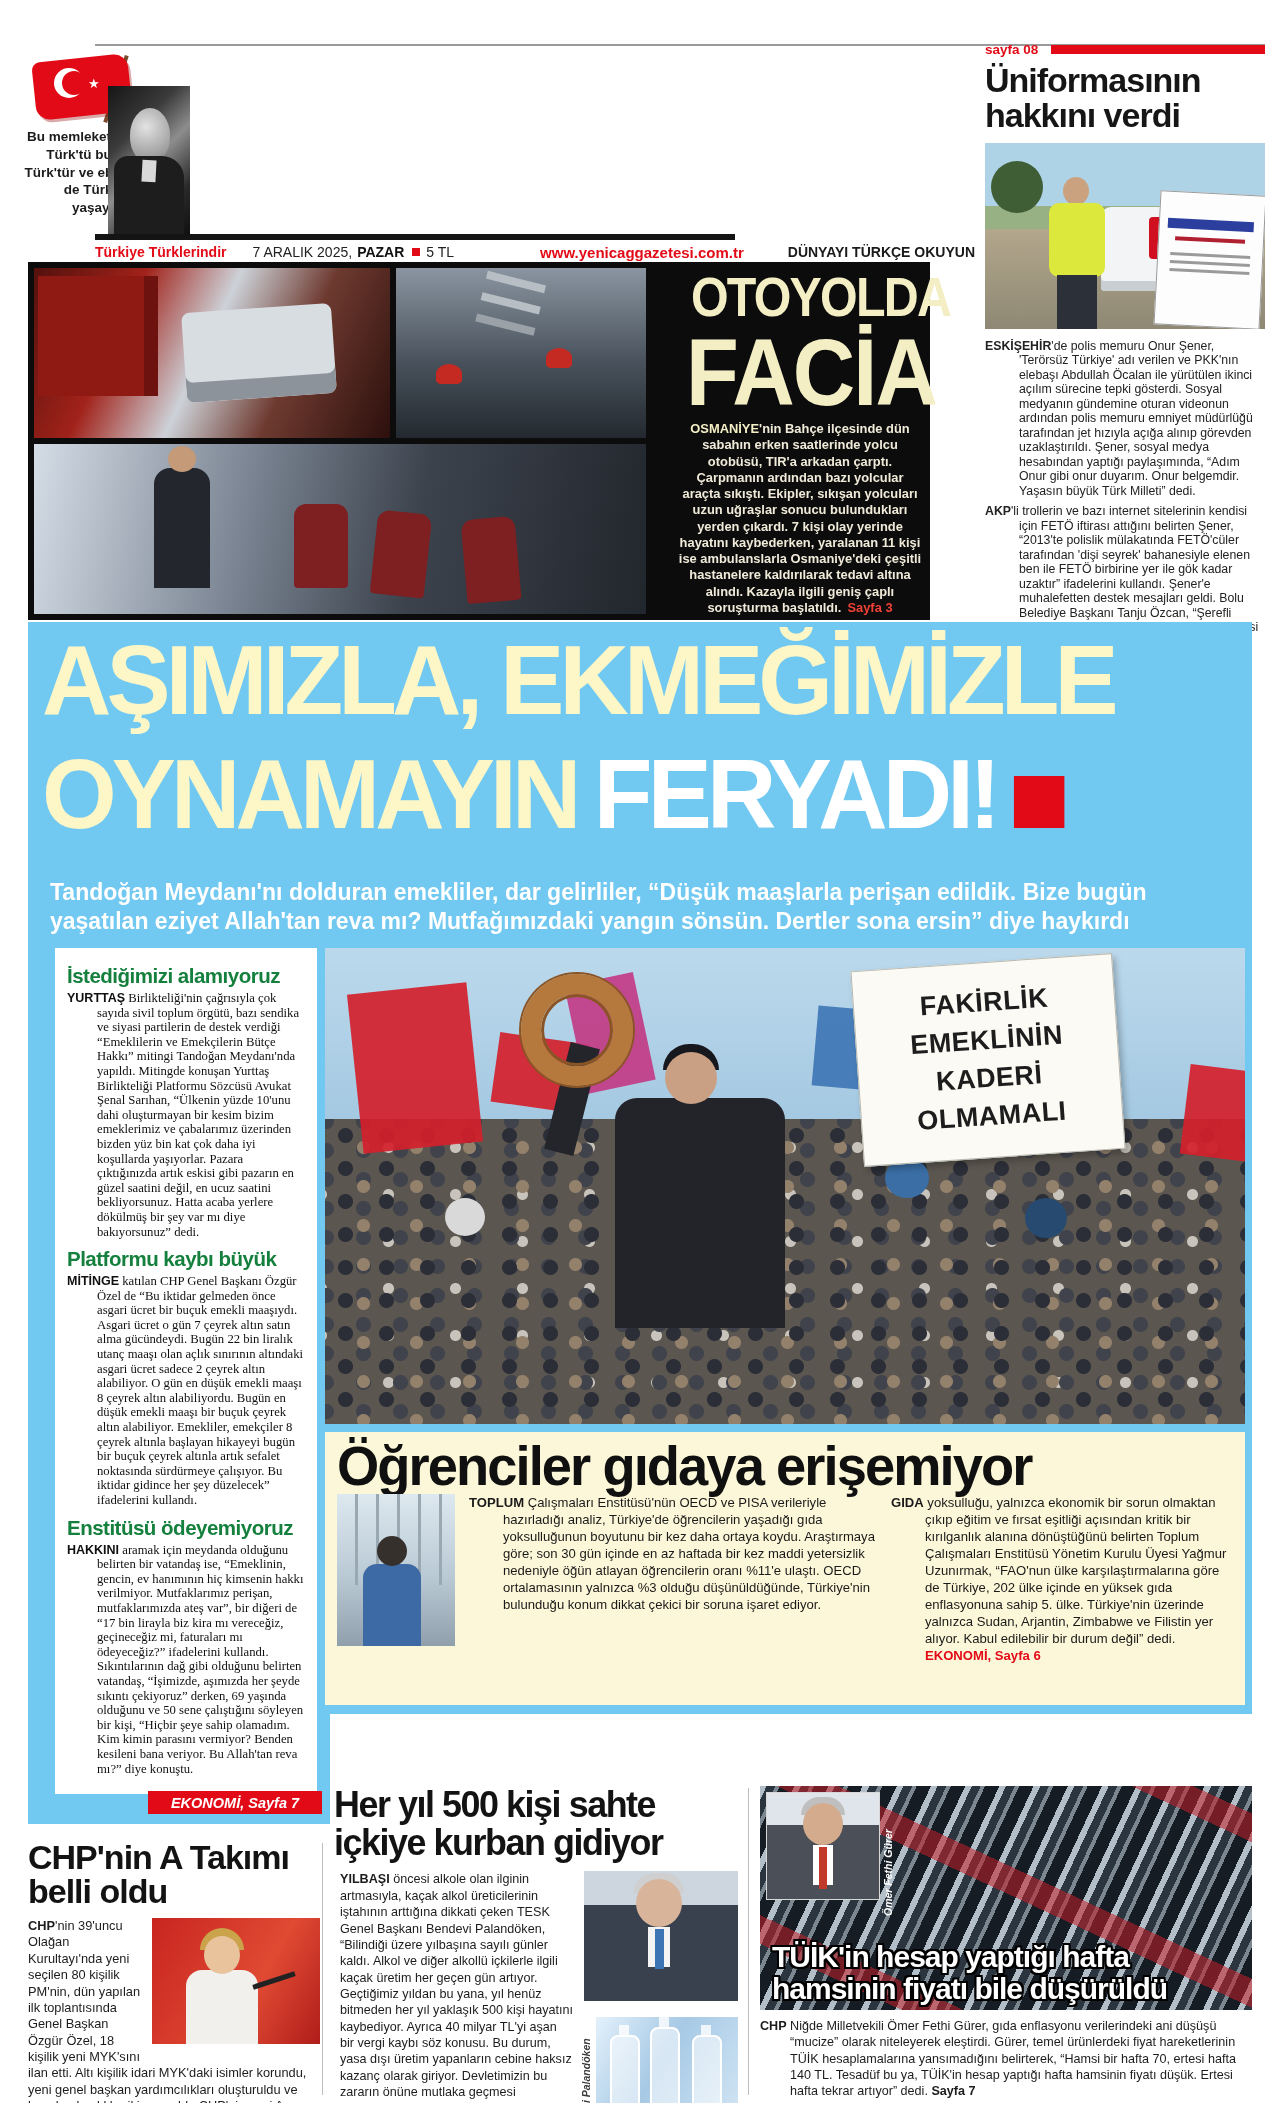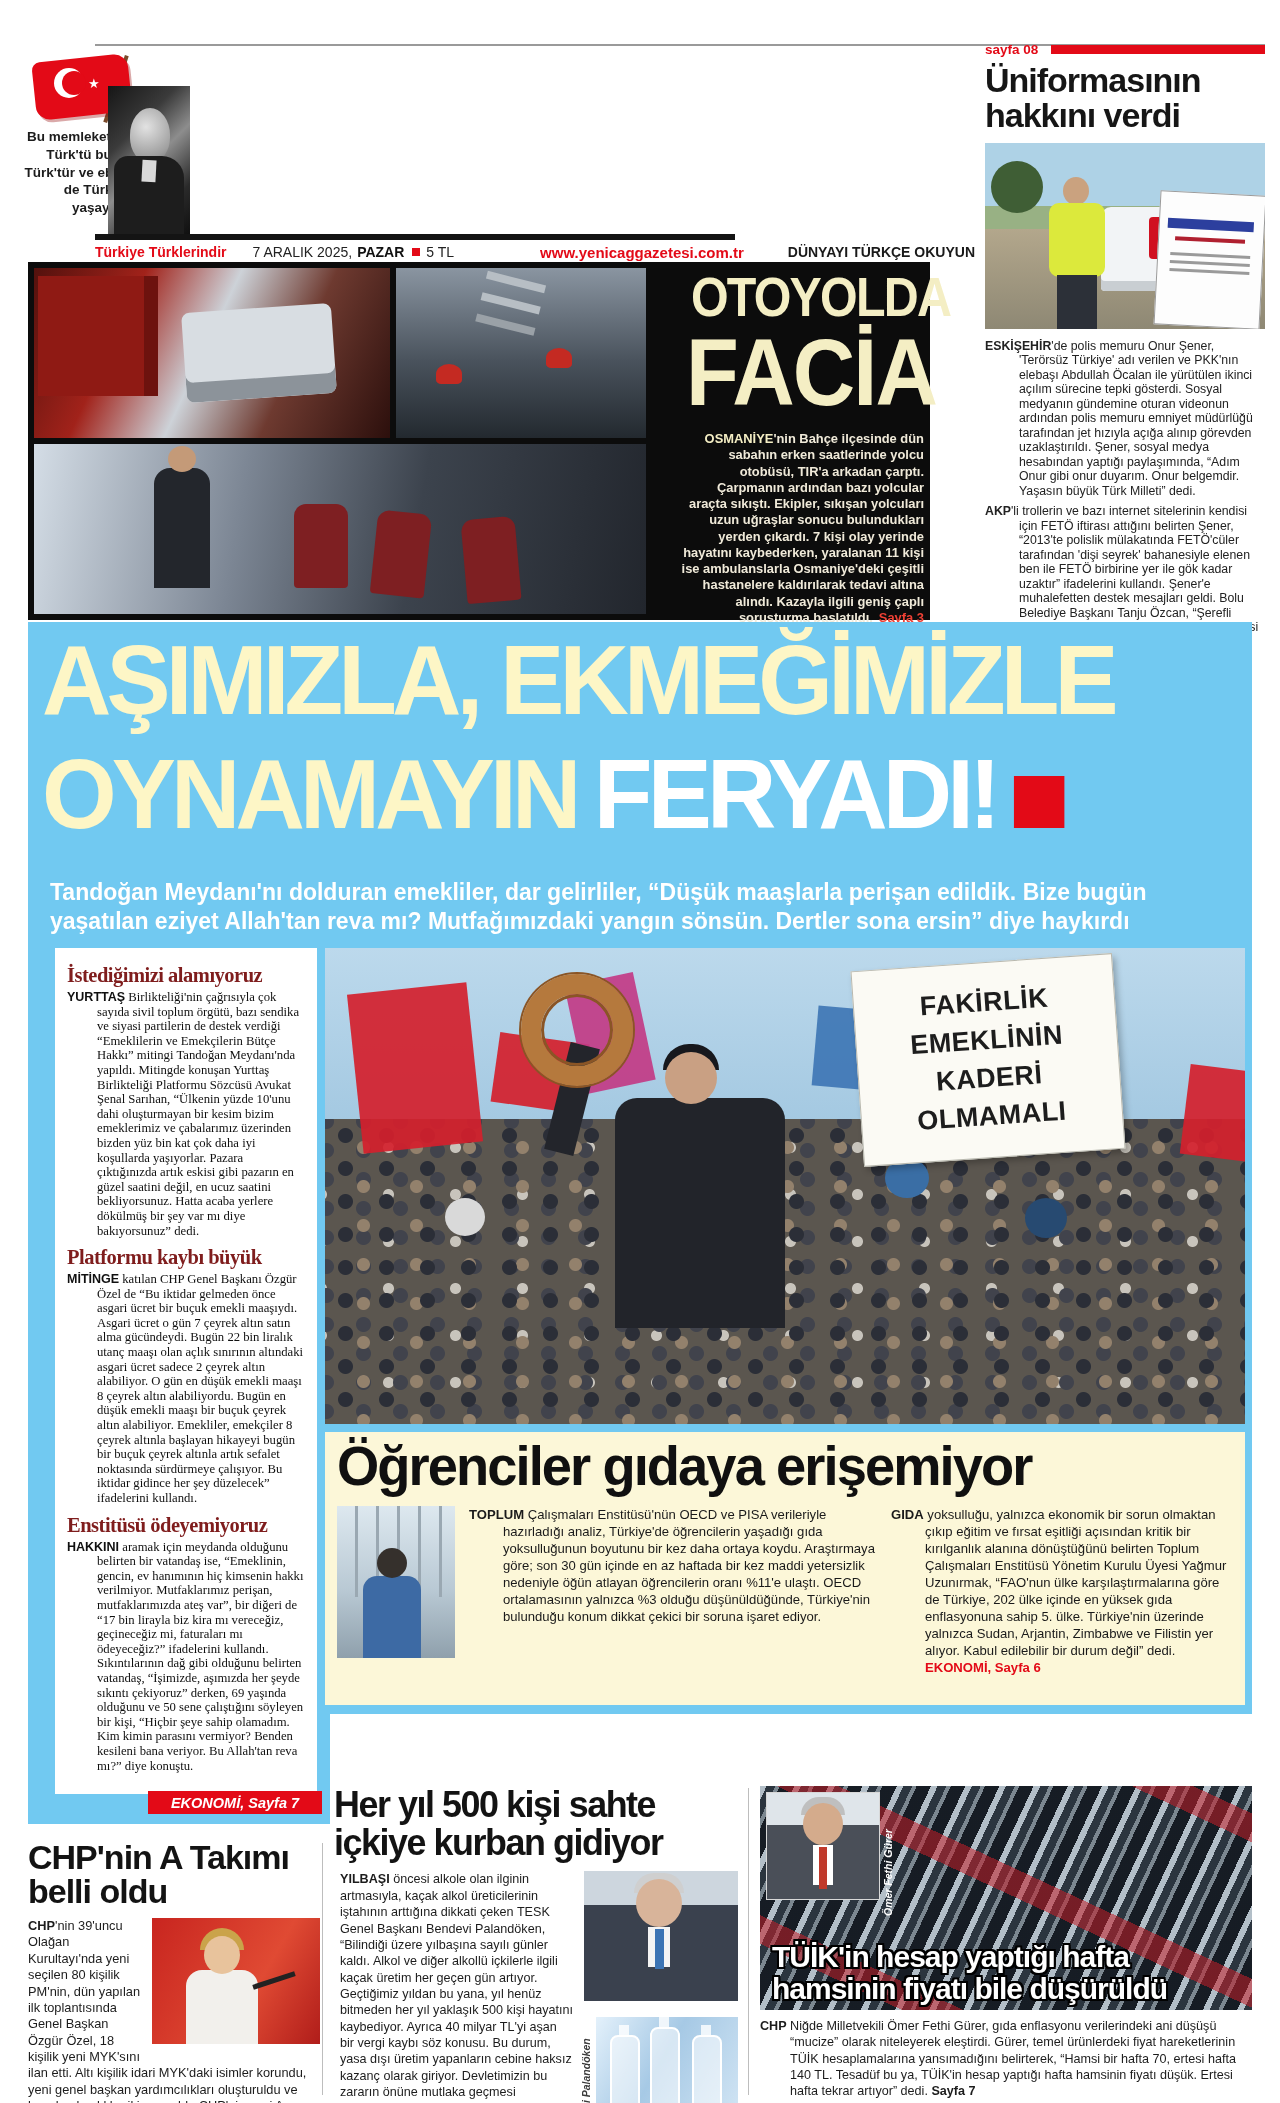--- a/index.html
+++ b/index.html
@@ -73,39 +73,39 @@
   .fp2 .helm1{left:40px;top:96px;} .fp2 .helm2{left:150px;top:80px;}
   .fp2 .ladder{position:absolute;left:90px;top:10px;width:60px;height:8px;background:#b7bec4;transform:rotate(14deg);box-shadow:0 22px 0 #b7bec4,0 44px 0 #9aa1a7;}
   .fp3{left:6px;top:182px;width:612px;height:170px;background:linear-gradient(100deg,#d4dde6 0%,#7c8694 34%,#3c434d 62%,#22262d 100%);}
   .fp3 .seat1,.fp3 .seat2,.fp3 .seat3{position:absolute;width:54px;height:84px;background:#7e1f22;border-radius:12px 12px 4px 4px;}
   .fp3 .seat1{left:260px;top:60px;} .fp3 .seat2{left:340px;top:68px;transform:rotate(6deg);} .fp3 .seat3{left:430px;top:74px;transform:rotate(-5deg);}
   .fp3 .man{position:absolute;left:120px;top:24px;width:56px;height:120px;background:#23262c;border-radius:16px 16px 0 0;}
   .fp3 .manhead{position:absolute;left:134px;top:2px;width:28px;height:26px;border-radius:50%;background:#c49a78;}
   .facia-right{left:648px;top:8px;width:248px;text-align:center;}
   .h-otoyolda{font-size:55px;font-weight:bold;color:#f4eec4;letter-spacing:-2px;transform:scaleX(.88);transform-origin:center;line-height:1.0;}
   .h-facia{font-size:94px;font-weight:bold;color:#f4eec4;letter-spacing:-2px;transform:scaleX(.92);transform-origin:center;line-height:.98;margin-top:2px;}
-  .facia-body{margin-top:12px;text-align:right;font-size:12.9px;line-height:1.26;font-weight:bold;color:#f0ead9;
+  .facia-body{margin-top:2px;text-align:center;font-size:12.9px;line-height:1.26;font-weight:bold;color:#f0ead9;
               padding-left:0;}
   .facia-body .lead{color:#f4eec4;}
   .facia-ref{color:#ef4135;font-weight:bold;margin-left:6px;}
 
   
   .blueband{left:28px;top:622px;width:1224px;height:1092px;background:#71c9f1;}
   .bluetail{left:28px;top:1714px;width:302px;height:110px;background:#71c9f1;}
   .main-l1{left:42px;top:630px;width:1210px;white-space:nowrap;font-size:99px;font-weight:bold;
            letter-spacing:-5px;color:#fdf6c6;transform:scaleX(.97);transform-origin:left;line-height:1.0;}
   .main-l2{left:42px;top:744px;width:1210px;white-space:nowrap;font-size:99px;font-weight:bold;
            letter-spacing:-5px;transform:scaleX(.97);transform-origin:left;line-height:1.0;}
   .main-l2 .c1{color:#fdf6c6;} .main-l2 .c2{color:#ffffff;margin-left:18px;}
   .redsq{display:inline-block;width:52px;height:52px;background:#e30a17;margin-left:18px;}
   .subhead{left:50px;top:878px;width:1186px;font-size:23px;font-weight:bold;color:#fff;line-height:1.28;}
 
   
   .wcol{left:55px;top:948px;width:262px;height:846px;background:#fff;padding:8px 12px;box-sizing:border-box;overflow:hidden;}
-  .wcol h3{margin:8px 0 3px;font-size:20.5px;font-weight:bold;color:#7f1d1d;letter-spacing:-.5px;font-family:Liberation Serif, serif;}
+  .wcol h3{margin:8px 0 3px;font-size:20.5px;font-weight:bold;color:#15803d;letter-spacing:-.5px;}
   .wcol p{margin:0;font-family:"Liberation Serif",serif;font-size:12.7px;line-height:1.15;color:#101010;
           padding-left:30px;text-indent:-30px;}
   .wcol .lead{font-family:"Liberation Sans",sans-serif;font-size:12.5px;}
   .ekochip{left:148px;top:1791px;width:174px;height:23px;background:#e30a17;color:#fff;font-weight:bold;
            font-style:italic;font-size:14.5px;display:flex;align-items:center;justify-content:center;}
 
   
   .rally{left:325px;top:948px;width:920px;height:476px;overflow:hidden;
          background:linear-gradient(#bcd9ec 0%,#a3c8e1 38%,#83a0b5 52%,#6e8799 60%);}
   .crowd{position:absolute;left:0;bottom:0;width:100%;height:64%;
@@ -132,21 +132,21 @@
   .cap2{position:absolute;left:120px;top:250px;width:40px;height:38px;border-radius:50%;background:#d9d9d9;}
   .cap3{position:absolute;left:700px;top:250px;width:42px;height:40px;border-radius:50%;background:#274a71;}
   .sign{position:absolute;left:532px;top:14px;width:262px;height:196px;background:#fbfaf4;border:1px solid #b8b8ae;
         transform:rotate(-4deg);box-shadow:3px 4px 6px rgba(0,0,0,.25);display:flex;flex-direction:column;
         justify-content:center;padding:8px 14px;box-sizing:border-box;}
   .sign div{font-size:27px;font-weight:bold;color:#1d1d1d;letter-spacing:.5px;line-height:1.4;text-align:center;}
 
   
   .students{left:325px;top:1432px;width:920px;height:273px;background:#fcf7d8;padding:6px 12px;box-sizing:border-box;}
   .stu-headline{font-size:56px;font-weight:bold;color:#101010;letter-spacing:-2px;transform:scaleX(.97);transform-origin:left;line-height:1.0;}
-  .stu-row{display:flex;gap:14px;margin-top:12px;}
+  .stu-row{display:flex;gap:14px;}
   .boy{position:relative;width:118px;height:152px;flex:none;overflow:hidden;
        background:linear-gradient(#dde8ef 0%,#b9c9d4 55%,#8fa0ac 100%);}
   .boy .bars{position:absolute;left:0;top:0;width:100%;height:60%;
        background:repeating-linear-gradient(90deg,transparent 0 18px,#9aa8b2 18px 21px);}
   .boy .body{position:absolute;left:26px;top:70px;width:58px;height:82px;background:#3d6aa4;border-radius:14px 14px 0 0;}
   .boy .head{position:absolute;left:40px;top:42px;width:30px;height:30px;border-radius:50%;background:#35302c;}
   .stu-col{font-size:13.1px;line-height:1.3;color:#1a1a1a;}
   .stu-col p{margin:0;padding-left:34px;text-indent:-34px;}
   .stu-c1{width:408px;flex:none;}
   .stu-c2{flex:1;}

